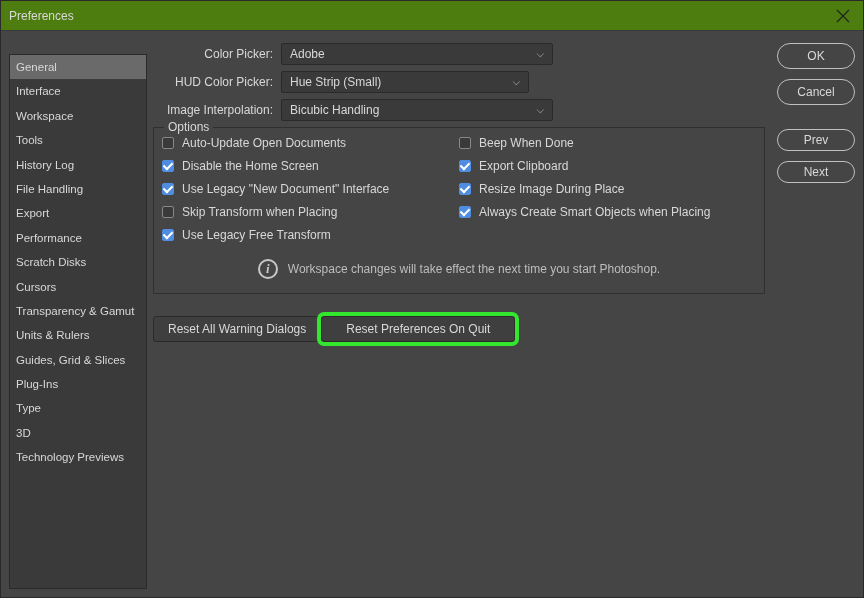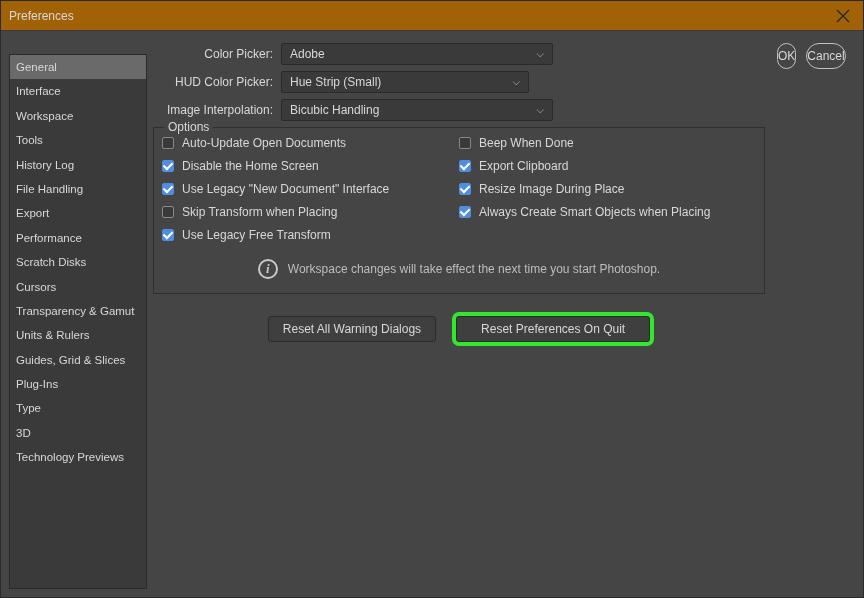--- a/index.html
+++ b/index.html
@@ -7,21 +7,21 @@
     width: 864px; height: 598px;
     background: #454545;
     font-family: "Segoe UI", Tahoma, sans-serif;
     font-size: 12px;
     color: #d8d8d8;
     overflow: hidden;
     border: 1px solid #2a2a2a;
   }
   .titlebar {
     height: 30px;
-    background: #a16207;
+    background: #4d7c0f;
     display: flex;
     align-items: center;
     padding: 0 8px;
     border-bottom: 1px solid #393939;
   }
   .titlebar .title { font-size: 12px; color: #d8d8d8; flex: 1; }
   .close-x {
     width: 24px; height: 24px;
     display: flex; align-items: center; justify-content: center;
     cursor: pointer;
@@ -145,22 +145,20 @@
     justify-content: center;
     color: #c8c8c8;
     font-weight: bold;
     font-size: 13px;
     font-family: Georgia, serif;
     font-style: italic;
   }
   .info-text { font-size: 12px; color: #bdbdbd; }
   .button-row {
     display: flex;
-    gap: 20px;
-    justify-content: center;
     margin-top: 22px;
   }
   .btn {
     background: #3f3f3f;
     border: 1px solid #2a2a2a;
     border-radius: 3px;
     padding: 4px 14px;
     color: #d8d8d8;
     font-size: 12px;
     cursor: pointer;
@@ -168,21 +166,21 @@
     display: flex;
     align-items: center;
   }
   .btn.highlight {
     outline: 4px solid #33e62e;
     padding: 4px 24px;
   }
   .right-buttons {
     width: 78px;
     display: flex;
-    flex-direction: row;
+    flex-direction: column;
     gap: 10px;
     padding-top: 8px;
     margin-left: 6px;
   }
   .pill-btn {
     border: 1px solid #c0c0c0;
     border-radius: 14px;
     height: 26px;
     display: flex;
     align-items: center;

